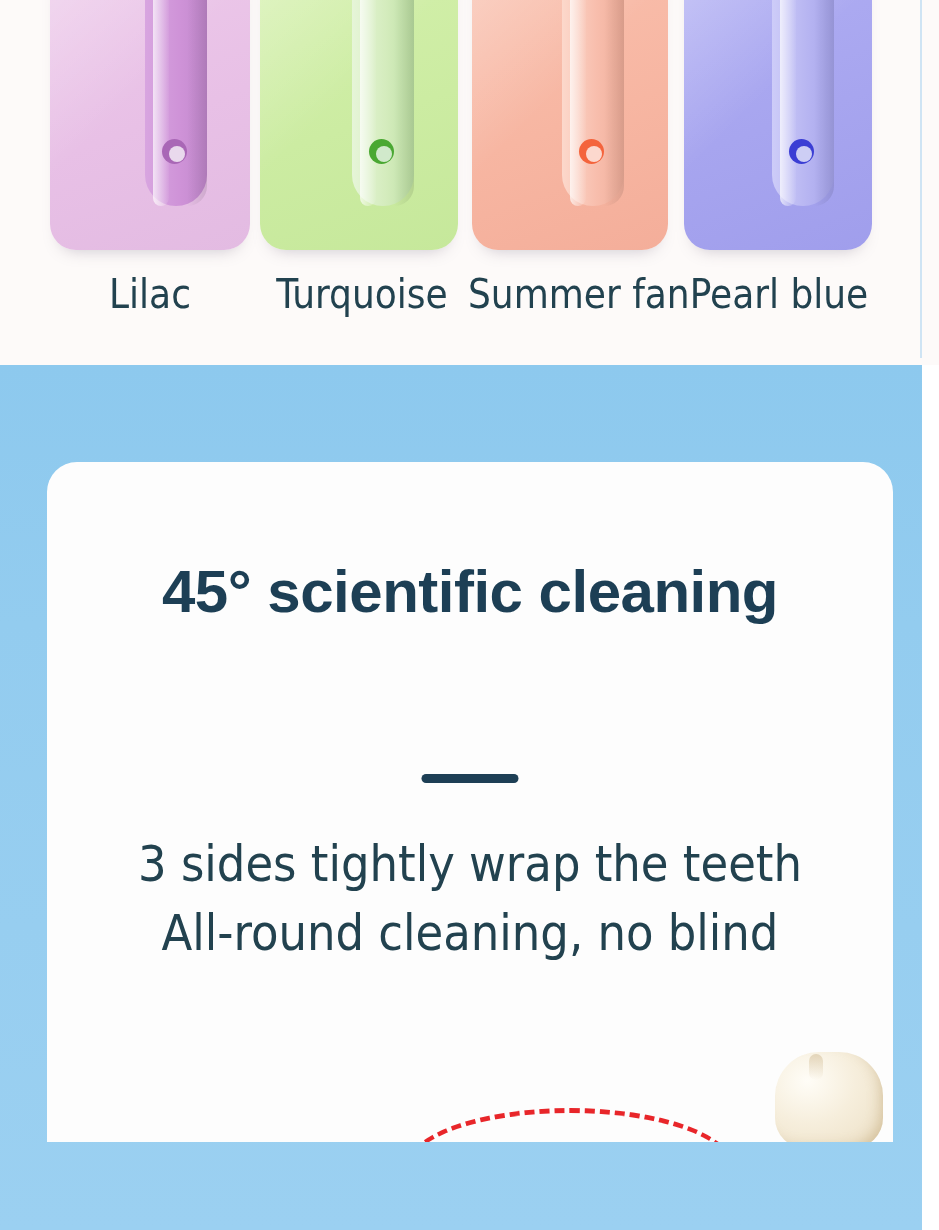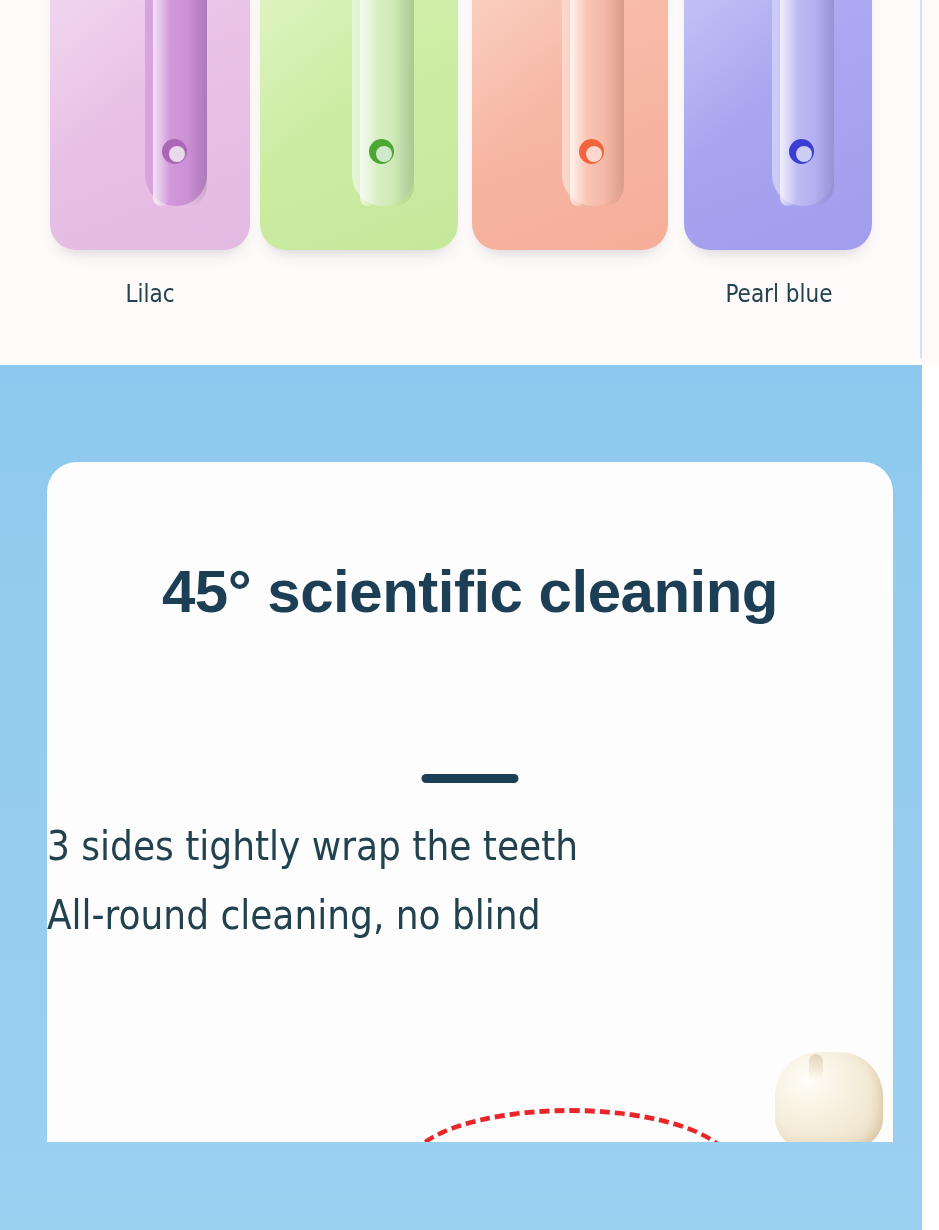--- a/index.html
+++ b/index.html
@@ -75,21 +75,21 @@
 
   #sw3{ left:684px; width:188px; background:linear-gradient(160deg,#b0aef3 0%, #a7a5ef 55%, #a09eec 100%); }
   #sw3 .handle{ left:88px; background:linear-gradient(90deg,#cdccf8,#b8b6f2 55%,#a6a4ec); }
   #sw3 .hole{ background:#3b3ed4; }
 
   .swatch-labels{
     position:absolute; left:0; top:272px; width:922px; height:60px;
   }
   .sw-label{
     position:absolute; top:0;
-    font-size:24px; line-height:44px;
+    font-size:40px; line-height:44px;
     color:#22424f;
     font-family:"Liberation Sans Narrow","DejaVu Sans Condensed","Liberation Sans", sans-serif;
     white-space:nowrap;
     text-align:center;
   }
   #lb0{ left:50px;  width:200px; }
   #lb1{ left:258px; width:208px; }
   #lb2{ left:468px; width:204px; }
   #lb3{ left:680px; width:198px; }
 
@@ -118,24 +118,24 @@
     color:#1d3f55;
     letter-spacing:-.5px;
     white-space:nowrap;
   }
   .divider{
     position:absolute; left:50%; top:312px; transform:translateX(-50%);
     width:97px; height:9px; border-radius:5px;
     background:#1d3f55;
   }
   .subtext{
-    position:absolute; left:0; top:350px; width:846px;
-    text-align:left;
+    position:absolute; left:0; top:368px; width:846px;
+    text-align:center;
     color:#22424f;
-    font-size:40px; line-height:69px;
+    font-size:50px; line-height:69px;
     font-family:"Liberation Sans Narrow","DejaVu Sans Condensed","Liberation Sans", sans-serif;
   }
   .subtext div{ white-space:nowrap; }
 
   
   .photo{
     position:absolute; left:0; bottom:0; width:846px; height:230px;
     overflow:hidden;
   }
   .brush-wrap{
@@ -205,20 +205,22 @@
         <div class="shade"></div>
 
         <div class="hole"></div>
       </div>
     </div>
 
   </div>
 
   <div class="swatch-labels">
     <div class="sw-label" id="lb0">Lilac</div>
+    <div class="sw-label" id="lb1">Turquoise</div>
+    <div class="sw-label" id="lb2">Summer fan</div>
     <div class="sw-label" id="lb3">Pearl blue</div>
   </div>
 
 </section>
 
 <section class="blue-section">
 
   <div class="white-card">
 
     <h2 class="headline">45° scientific cleaning</h2>

